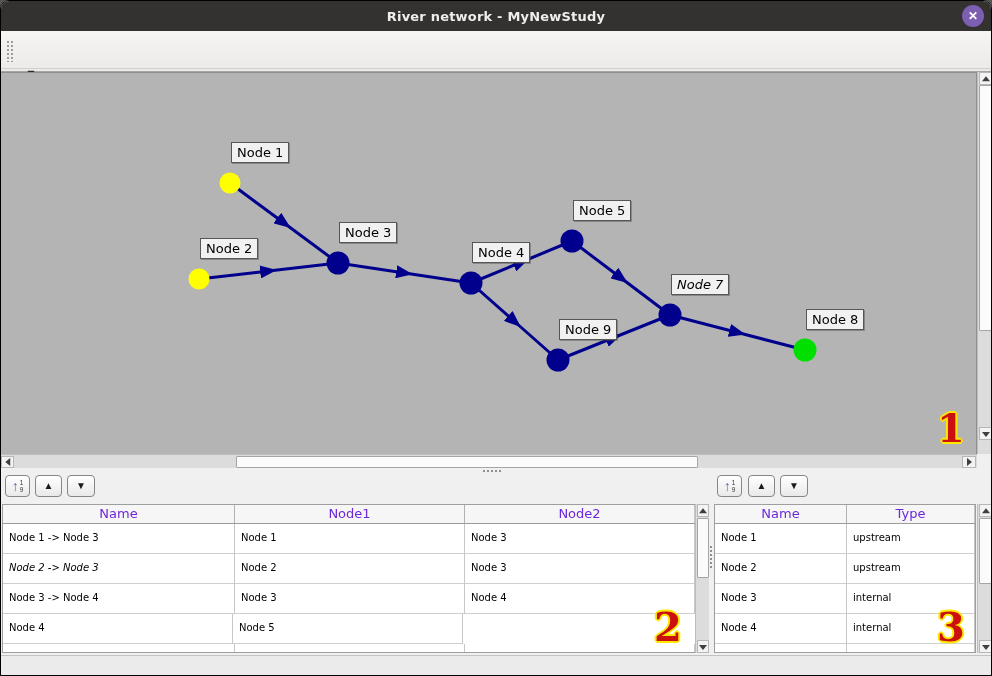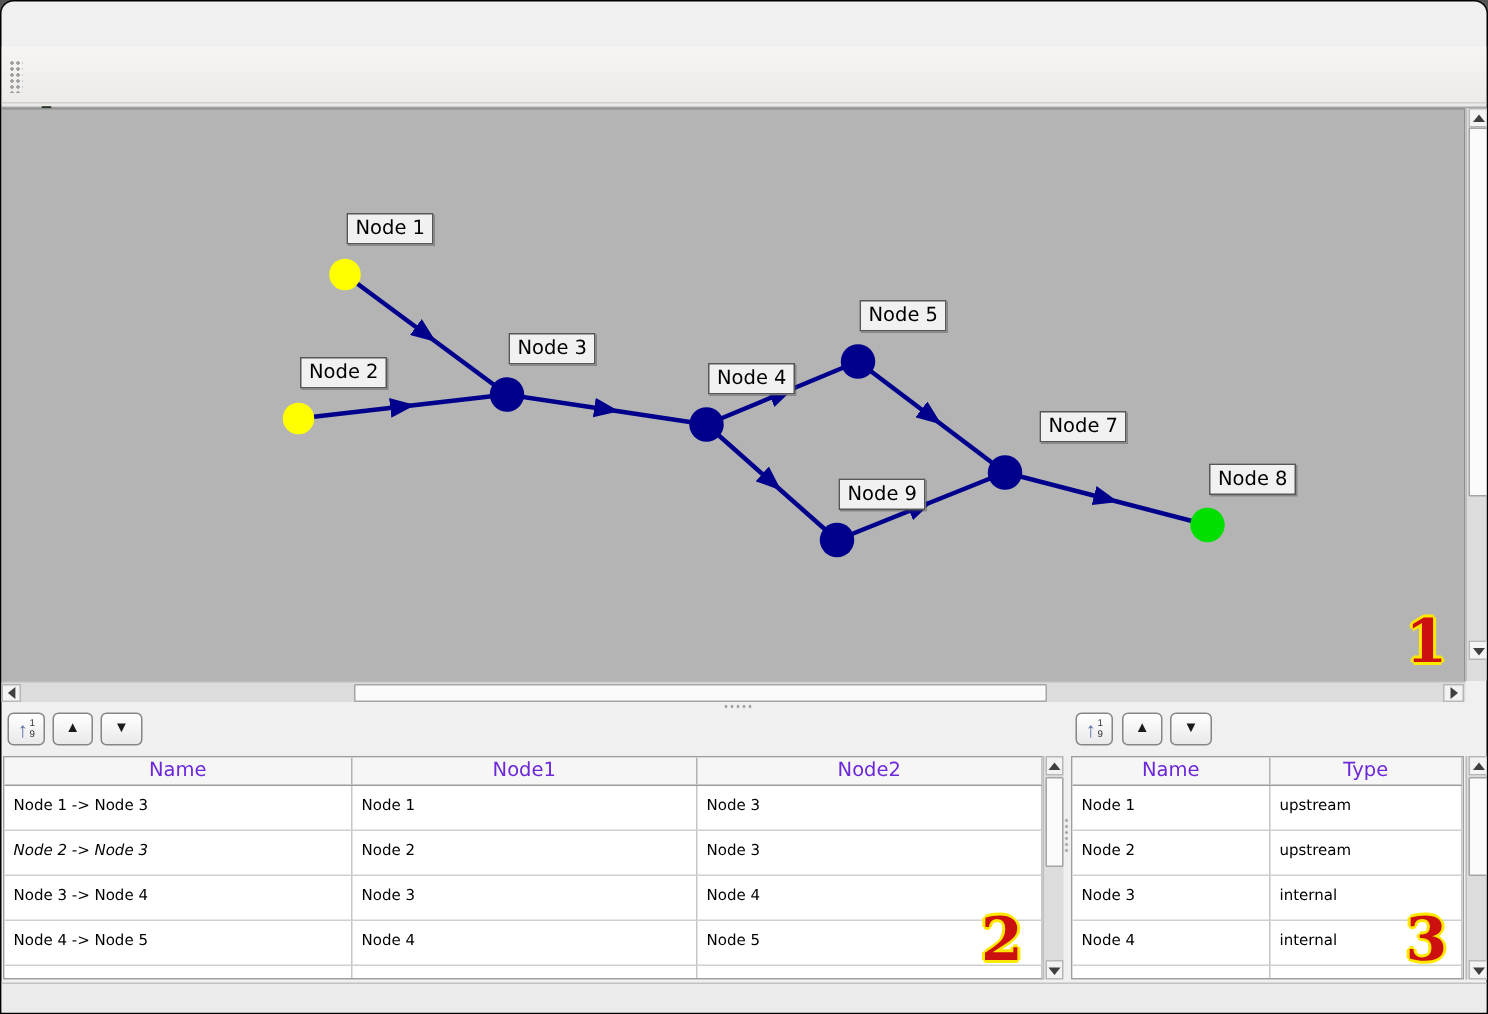--- a/index.html
+++ b/index.html
@@ -120,20 +120,24 @@
     text-shadow:-2px 0 #ffe800, 2px 0 #ffe800, 0 -2px #ffe800, 0 2px #ffe800,
                 -1px -1px #ffe800, 1px -1px #ffe800, -1px 1px #ffe800, 1px 1px #ffe800;
     pointer-events:none;
   }
 </style>
 </head>
 <body>
 
 <div class="window">
 
+  <div class="titlebar">
+    <span class="title">River network - MyNewStudy</span>
+    <button class="close-btn"><span>✕</span></button>
+  </div>
 
   <div class="toolbar">
     <div class="grip"></div>
     <button class="tb-btn" style="left:18px;">
       <svg width="18" height="18" viewBox="0 0 18 18">
         <defs>
           <linearGradient id="gplus" x1="0" y1="0" x2="0" y2="1">
             <stop offset="0" stop-color="#8fd08f"></stop>
               <stop offset="1" stop-color="#2c7a2c"></stop>
           </linearGradient>
@@ -182,21 +186,21 @@
           <circle cx="804" cy="277" r="11.5" fill="#00df00"></circle>
         </g>
     </svg>
     <div id="labels-layer">
         <div class="node-label" style="left: 230px; top: 69px;">Node 1</div>
         <div class="node-label" style="left: 199px; top: 165px;">Node 2</div>
         <div class="node-label" style="left: 338px; top: 149px;">Node 3</div>
         <div class="node-label" style="left: 471px; top: 169px;">Node 4</div>
         <div class="node-label" style="left: 572px; top: 127px;">Node 5</div>
         <div class="node-label" style="left: 558px; top: 246px;">Node 9</div>
-        <div class="node-label" style="left: 692px; top: 201px;">Node 7</div>
+        <div class="node-label" style="left: 670px; top: 201px; font-style: italic;">Node 7</div>
         <div class="node-label" style="left: 805px; top: 236px;">Node 8</div>
       </div>
   </div>
 
   <div class="sb sb-v" style="left:976px; top:71px; width:15px; height:382px;">
     <div class="sb-btn" style="left:1px; top:0; width:13px; height:13px;">
         <i class="tri tri-up"></i>
       </div>
     <div class="sb-thumb" style="left:1px; top:13px; width:13px; height:246px;"></div>
     <div class="sb-btn" style="left:1px; bottom:14px; width:13px; height:13px;">
@@ -263,21 +267,20 @@
         <div class="tcell" style="width: 232px; font-style: italic;">Node 2 -&gt; Node 3</div>
         <div class="tcell" style="width: 230px;">Node 2</div>
         <div class="tcell" style="width: 230px;">Node 3</div>
       </div>
       <div class="trow tbody-row">
         <div class="tcell" style="width: 232px;">Node 3 -&gt; Node 4</div>
         <div class="tcell" style="width: 230px;">Node 3</div>
         <div class="tcell" style="width: 230px;">Node 4</div>
       </div>
       <div class="trow tbody-row">
-        <div class="tcell" style="width: 232px;">Node 4 -&gt; Node 5</div>
         <div class="tcell" style="width: 230px;">Node 4</div>
         <div class="tcell" style="width: 230px;">Node 5</div>
       </div>
       <div class="trow tbody-row partial">
         <div class="tcell" style="width: 232px;"></div>
         <div class="tcell" style="width: 230px;"></div>
         <div class="tcell" style="width: 230px;"></div>
       </div>
     </div>
 

